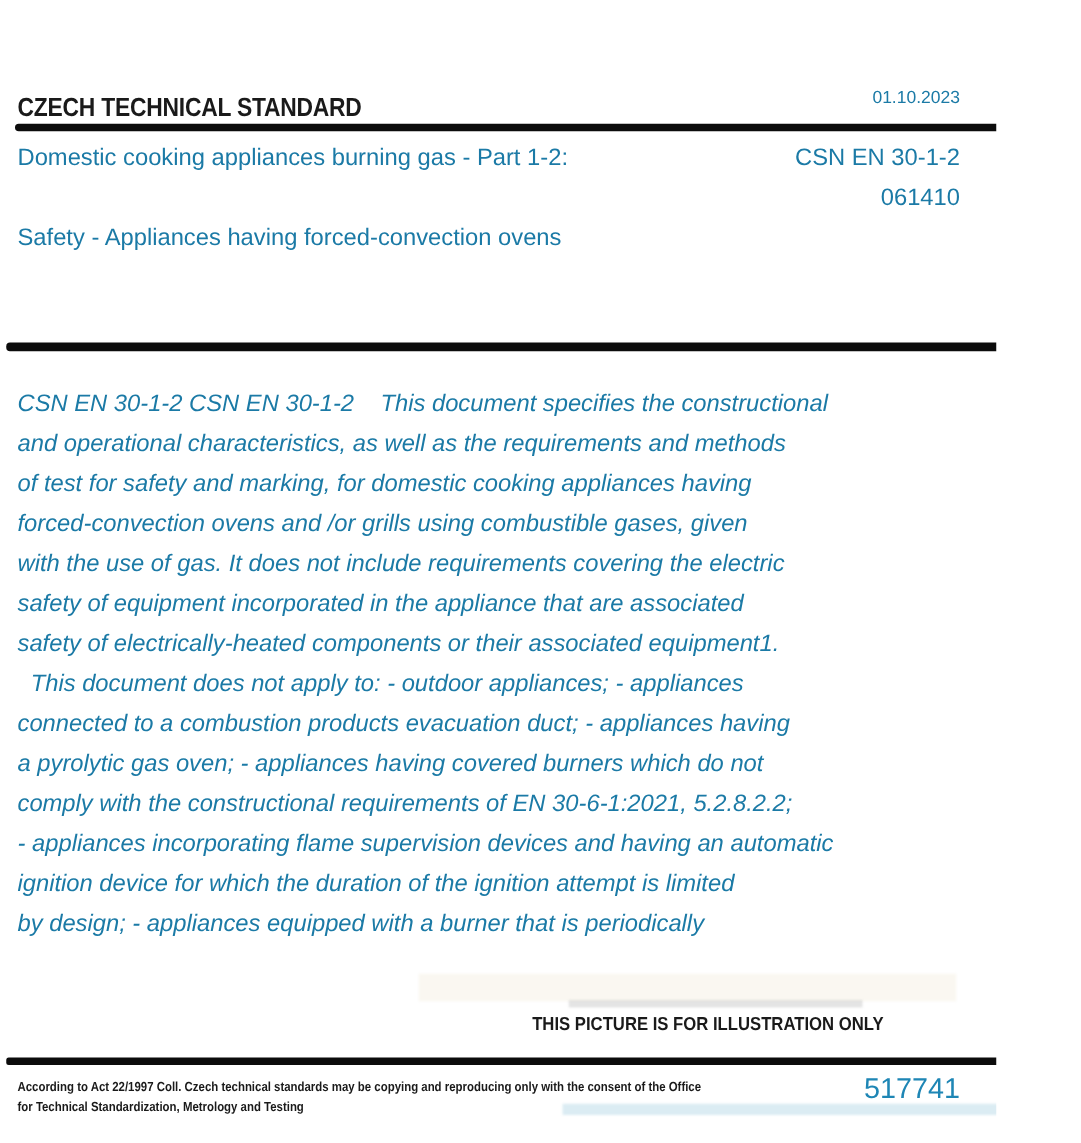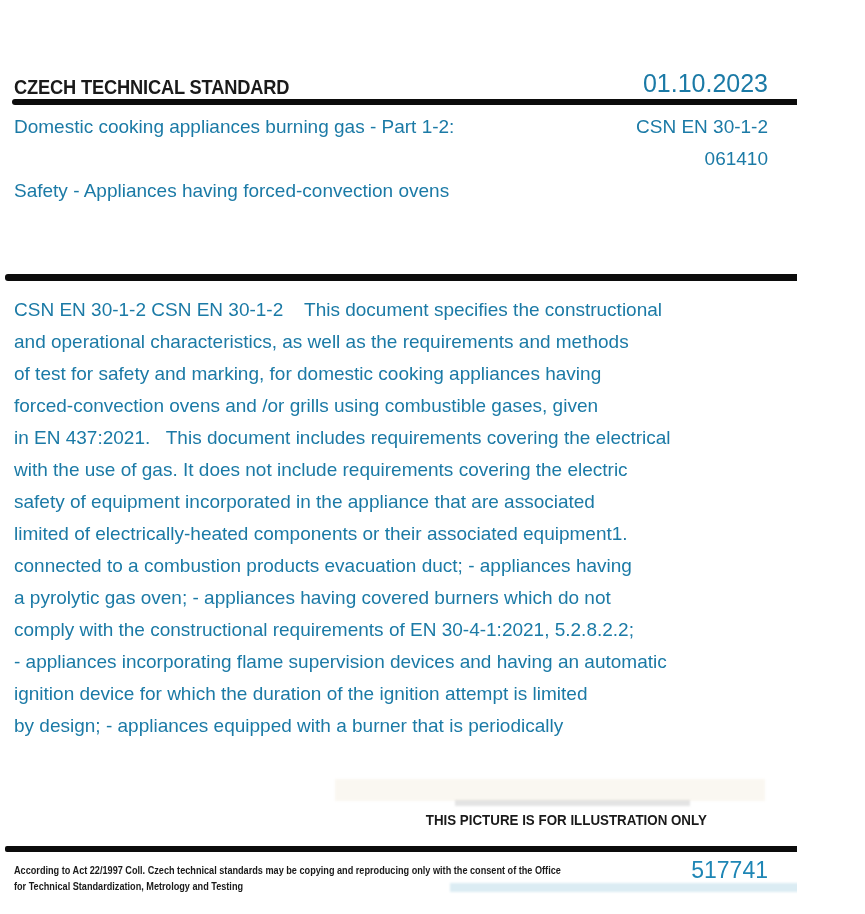--- a/index.html
+++ b/index.html
@@ -21,36 +21,36 @@
   .rule{background:#0c0c0c;border-radius:3px;}
 
   .std-label{
     left:14px;top:75px;
     font-size:21px;font-weight:bold;color:var(--ink);
     transform:scaleX(0.87);transform-origin:left center;
     white-space:pre;letter-spacing:-0.2px;
   }
   .issue-date{
     right:29px;top:69px;
-    font-size:25px;color:var(--accent);
+    font-size:14px;color:var(--accent);
     white-space:pre;
   }
   .rule-top{left:12px;top:99px;width:825px;height:6px;}
 
   .title-line{font-size:19px;color:var(--accent);white-space:pre;}
   .title-1{left:14px;top:116px;}
   .title-2{left:14px;top:148px;margin-top:32px;}
   .code-1{right:29px;top:116px;text-align:right;}
   .code-2{right:29px;top:148px;}
 
   .rule-mid{left:5px;top:274px;width:851px;height:7px;}
 
   .abstract{
-    left:14px;top:294px;width:810px;
-    font-size:19px;line-height:32px;color:var(--accent);
+    left:14px;top:308px;width:810px;
+    font-size:19px;line-height:32px;color:var(--accent);font-style:italic;
   }
   .abstract div{white-space:pre;}
 
   .watermark-speckles{
     left:335px;top:779px;width:430px;height:22px;
     background:rgba(225,210,175,0.18);
     filter:blur(1px);
   }
   .watermark-smear{
     left:455px;top:800px;width:235px;height:6px;
@@ -99,27 +99,27 @@
   <div class="abs title-line code-1">CSN EN 30-1-2</div>
   <div class="abs title-line code-2">061410</div>
 
   <div class="abs rule rule-mid"></div>
 
   <div class="abs abstract">
     <div>CSN EN 30-1-2 CSN EN 30-1-2    This document specifies the constructional</div>
     <div>and operational characteristics, as well as the requirements and methods</div>
     <div>of test for safety and marking, for domestic cooking appliances having</div>
     <div>forced-convection ovens and /or grills using combustible gases, given</div>
-    <div>in EN 437:2021.   This document includes requirements covering the electrical</div>
     <div>with the use of gas. It does not include requirements covering the electric</div>
     <div>safety of equipment incorporated in the appliance that are associated</div>
-    <div>limited of electrically-heated components or their associated equipment1.</div>
+    <div>safety of electrically-heated components or their associated equipment1.</div>
+    <div>  This document does not apply to: - outdoor appliances; - appliances</div>
     <div>connected to a combustion products evacuation duct; - appliances having</div>
     <div>a pyrolytic gas oven; - appliances having covered burners which do not</div>
-    <div>comply with the constructional requirements of EN 30-4-1:2021, 5.2.8.2.2;</div>
+    <div>comply with the constructional requirements of EN 30-6-1:2021, 5.2.8.2.2;</div>
     <div>- appliances incorporating flame supervision devices and having an automatic</div>
     <div>ignition device for which the duration of the ignition attempt is limited</div>
     <div>by design; - appliances equipped with a burner that is periodically</div>
   </div>
 
   <div class="abs watermark-speckles"></div>
   <div class="abs watermark-smear"></div>
 
   <div class="abs illustration-note">THIS PICTURE IS FOR ILLUSTRATION ONLY</div>
 

